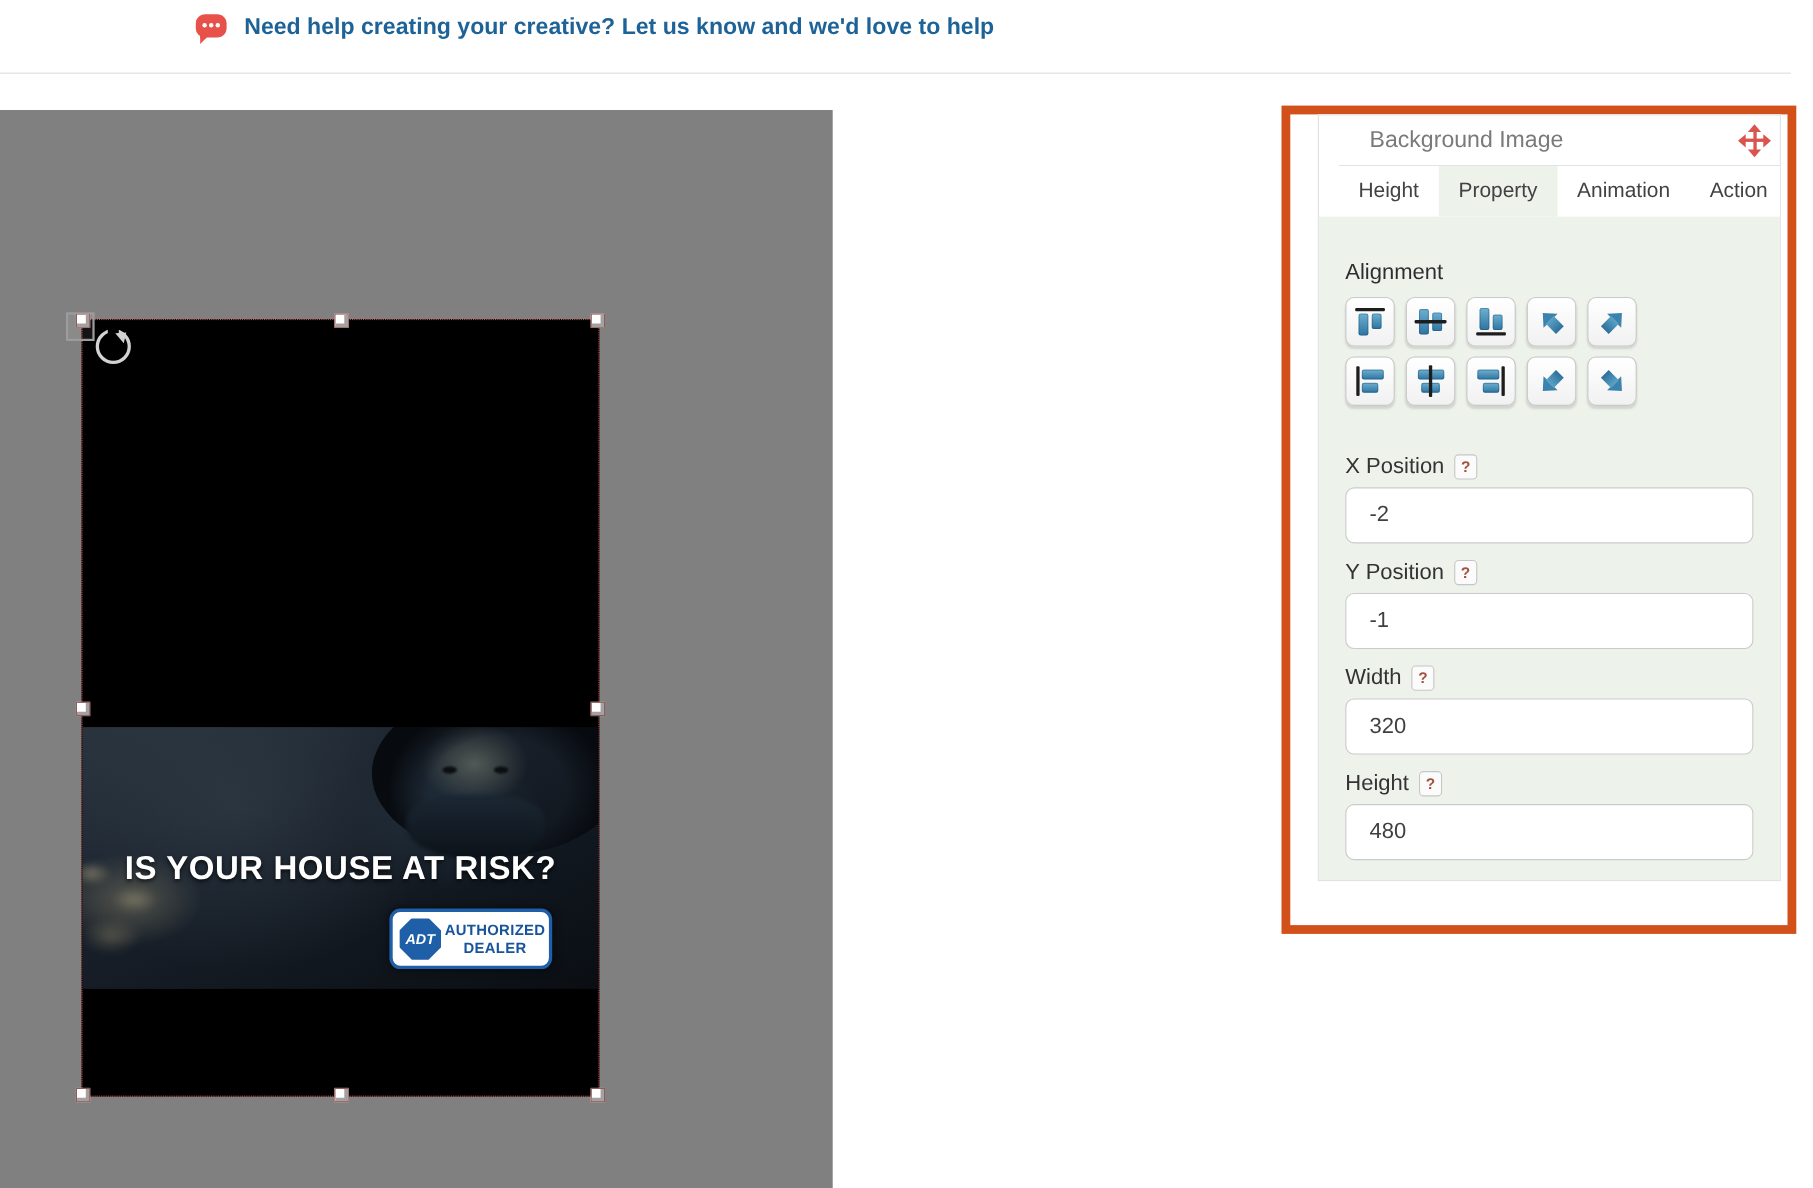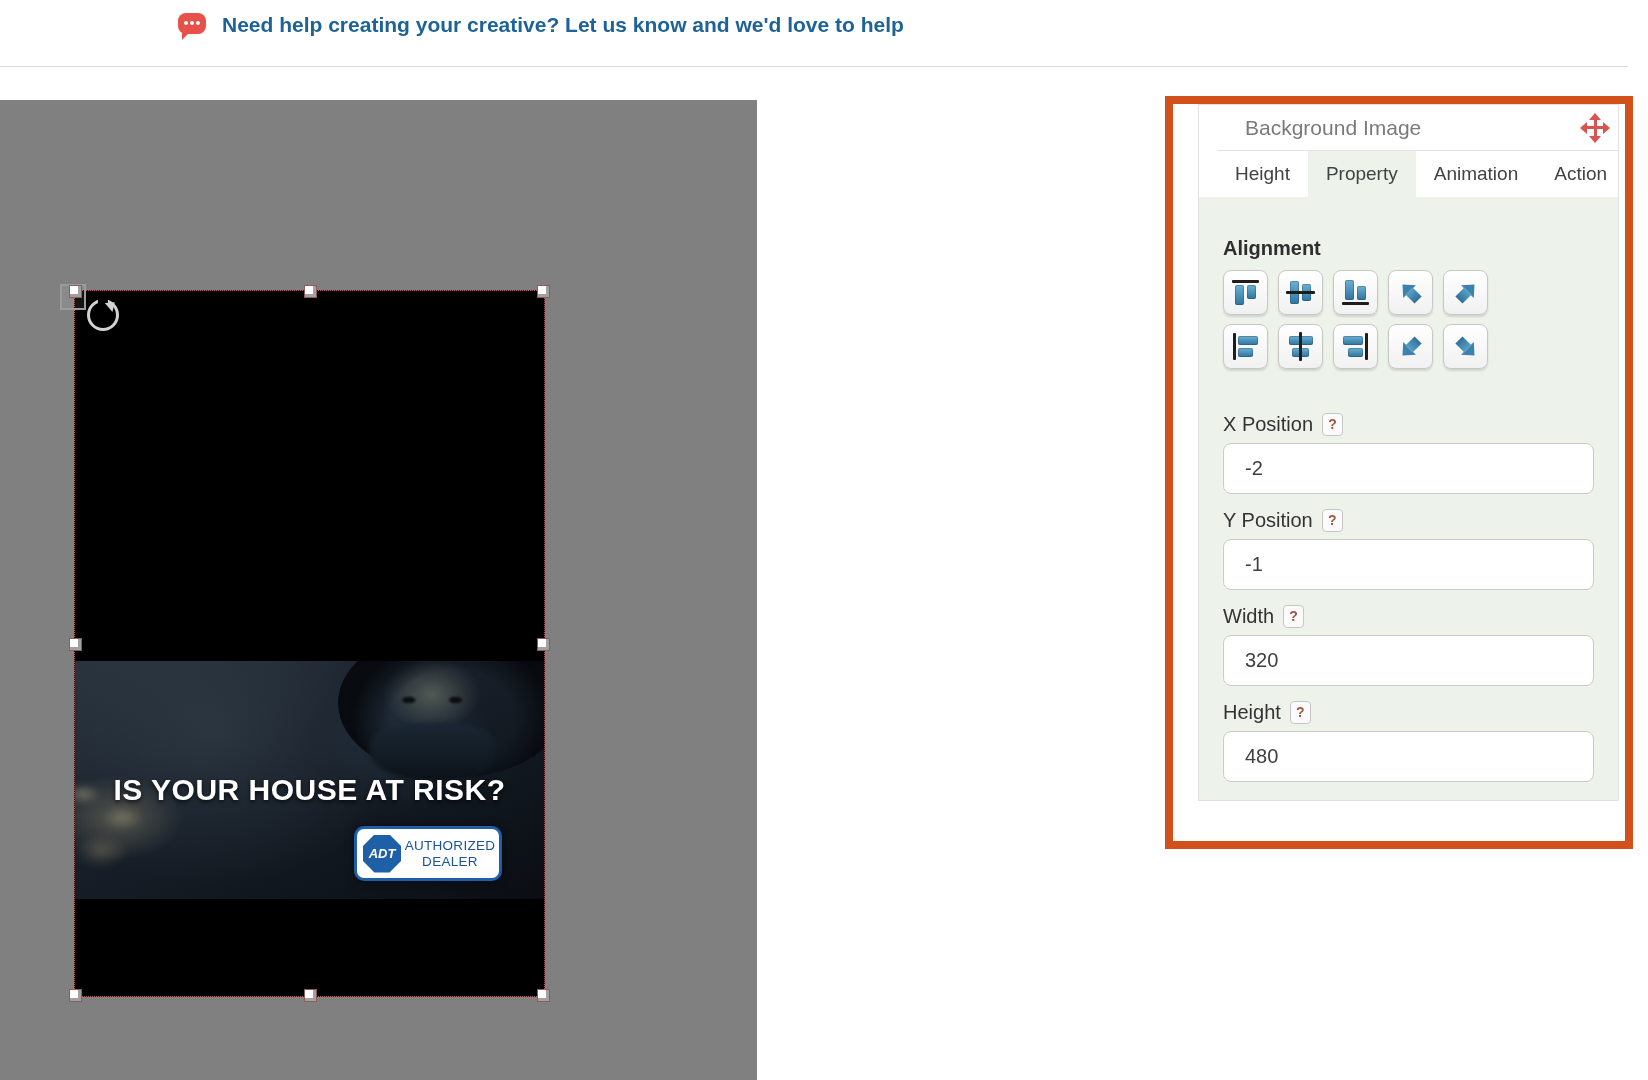--- a/index.html
+++ b/index.html
@@ -44,21 +44,21 @@
             font-size:30px;font-weight:bold;letter-spacing:.5px;white-space:nowrap;
             text-shadow:0 2px 4px rgba(0,0,0,.75);}
   
   #adt-badge{position:absolute;left:279px;top:165px;width:148px;height:55px;background:#fff;
              border:3px solid #1e5fa8;border-radius:10px;box-sizing:border-box;
              display:flex;align-items:center;box-shadow:0 0 8px rgba(0,0,0,.5);}
   #adt-octagon{width:38px;height:38px;margin-left:6px;background:#1e5fa8;color:#fff;
              display:flex;align-items:center;justify-content:center;font-size:13px;font-weight:bold;
              font-style:italic;flex:0 0 auto;
              clip-path:polygon(30% 0,70% 0,100% 30%,100% 70%,70% 100%,30% 100%,0 70%,0 30%);}
-  #adt-text{flex:1;text-align:center;color:#17549c;font-weight:normal;line-height:16px;
+  #adt-text{flex:1;text-align:center;color:#17549c;font-weight:bold;line-height:16px;
             font-size:13.5px;letter-spacing:.3px;}
   
   #rotate-icon{position:absolute;left:12px;top:8px;width:26px;height:26px;border:3px solid #d2d2d2;
                border-radius:50%;cursor:pointer;}
   #rotate-icon::after{content:'';position:absolute;left:8px;top:-5px;width:10px;height:7px;background:#000;}
   #rotate-icon::before{content:'';position:absolute;right:-4px;top:-6px;width:0;height:0;z-index:2;
                border:6px solid transparent;border-bottom:8px solid #d2d2d2;transform:rotate(50deg);}
   
   .handle{position:absolute;width:11px;height:11px;background:#fff;border:1px solid #8f5a5a;
           box-shadow:inset -3px -3px 0 rgba(145,145,145,.85);cursor:pointer;z-index:5;}
@@ -85,21 +85,21 @@
   #move-icon .mt-d{left:7px;bottom:-2px;border-top:7px solid #d9534f;border-bottom:none;}
   #move-icon .mt-l{top:7px;left:-2px;border-right:7px solid #d9534f;border-left:none;}
   #move-icon .mt-r{top:7px;right:-2px;border-left:7px solid #d9534f;border-right:none;}
   
   #panel-tabs{height:46px;display:flex;background:#fff;}
   .tab{padding:0 18px;display:flex;align-items:center;font-size:19px;color:#424242;cursor:pointer;}
   .tab.active{background:#edf2ea;}
   
   #panel-content{position:absolute;left:0;right:0;top:92px;bottom:0;background:#edf2ea;
                  padding:40px 24px 0 24px;box-sizing:border-box;}
-  #alignment-label{font-size:20px;font-weight:bold;color:#2e2e2e;margin-bottom:10px;}
+  #alignment-label{font-size:20px;font-weight:normal;color:#2e2e2e;margin-bottom:10px;}
   .icon-row{display:flex;margin-bottom:9px;}
   .align-btn{width:43px;height:43px;margin-right:10px;border:1px solid #c8c8c8;border-radius:8px;
              background:linear-gradient(180deg,#ffffff,#f1f1f1);cursor:pointer;
              display:flex;align-items:center;justify-content:center;
              box-shadow:0 2px 2px rgba(0,0,0,.12);}
   .ai{position:relative;width:31px;height:31px;display:block;}
   .ln{position:absolute;background:#1d1d1d;border-radius:1px;z-index:2;}
   .ln-top{left:2px;right:2px;top:3px;height:3px;}
   .ln-mid-h{left:1px;right:1px;top:14px;height:3px;}
   .ln-bot{left:2px;right:2px;bottom:3px;height:3px;}

